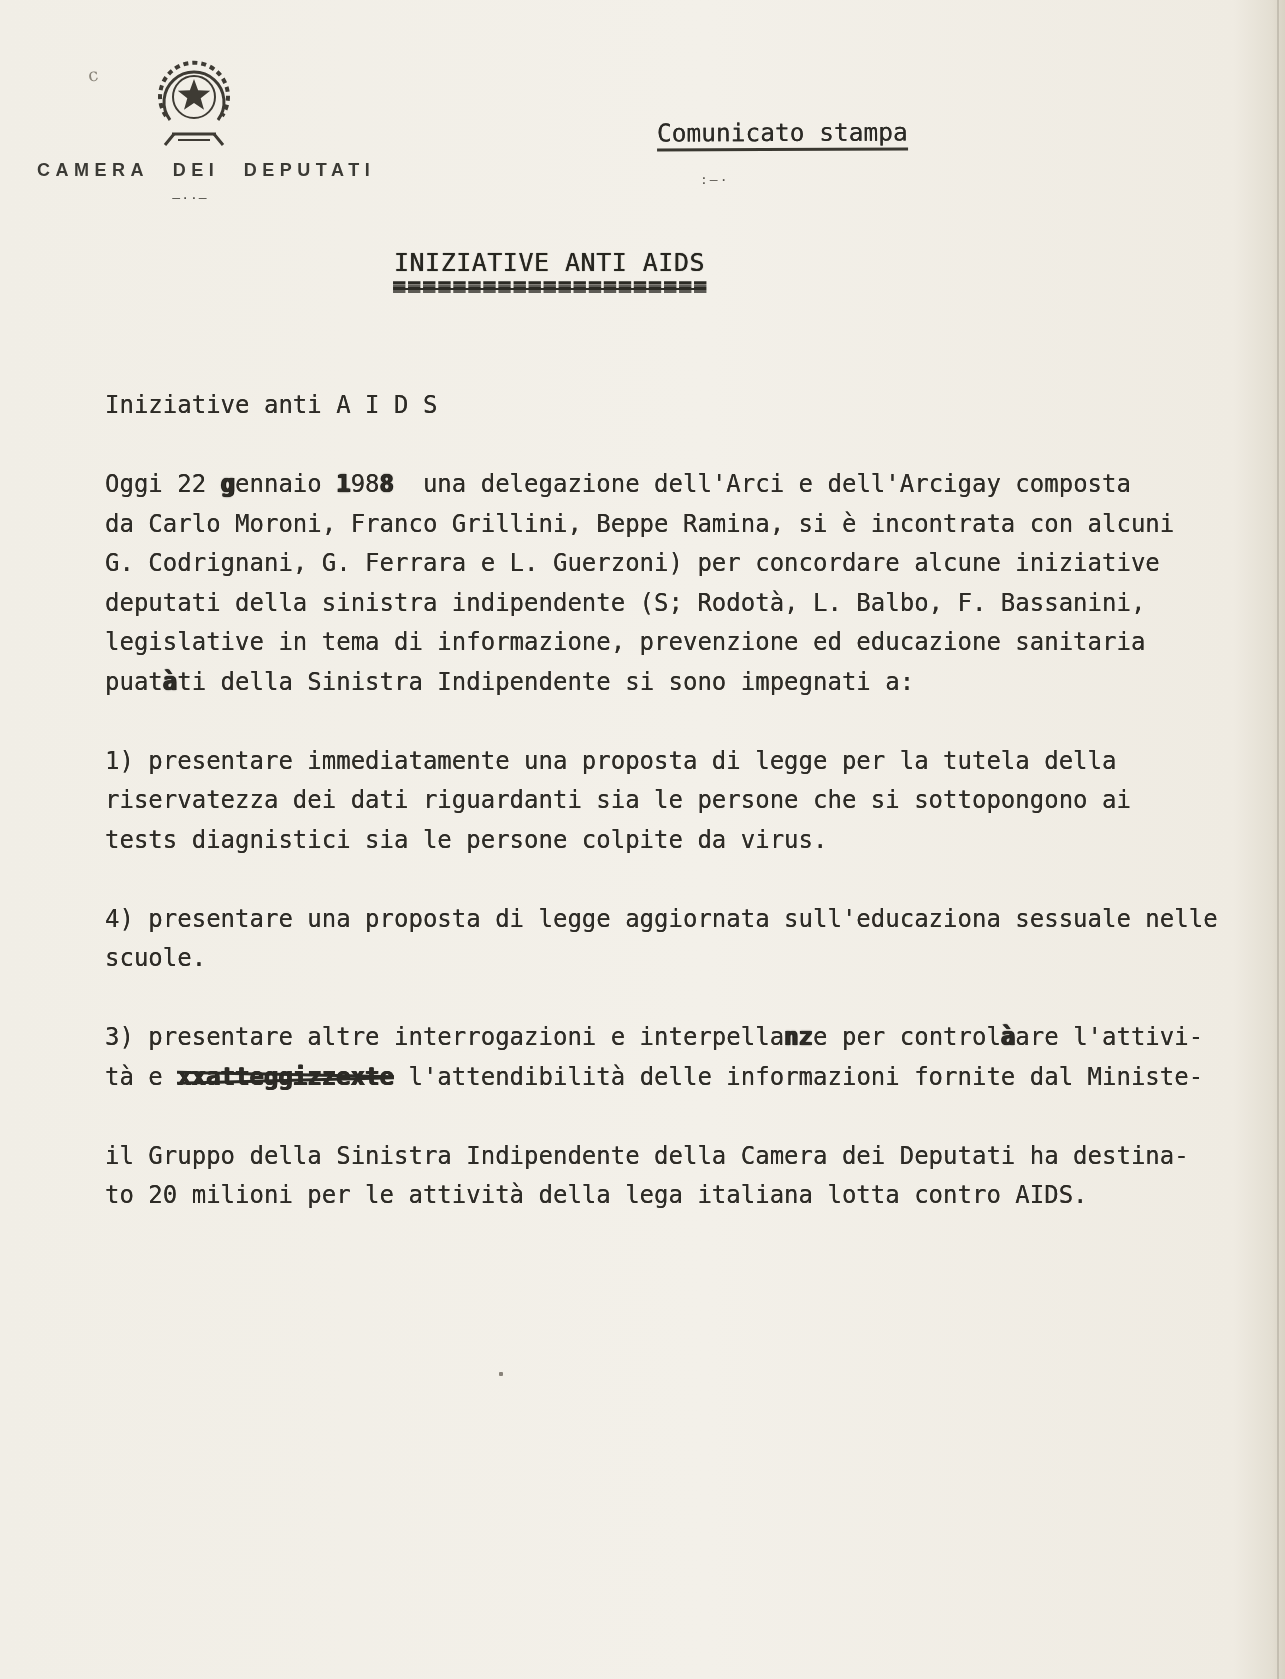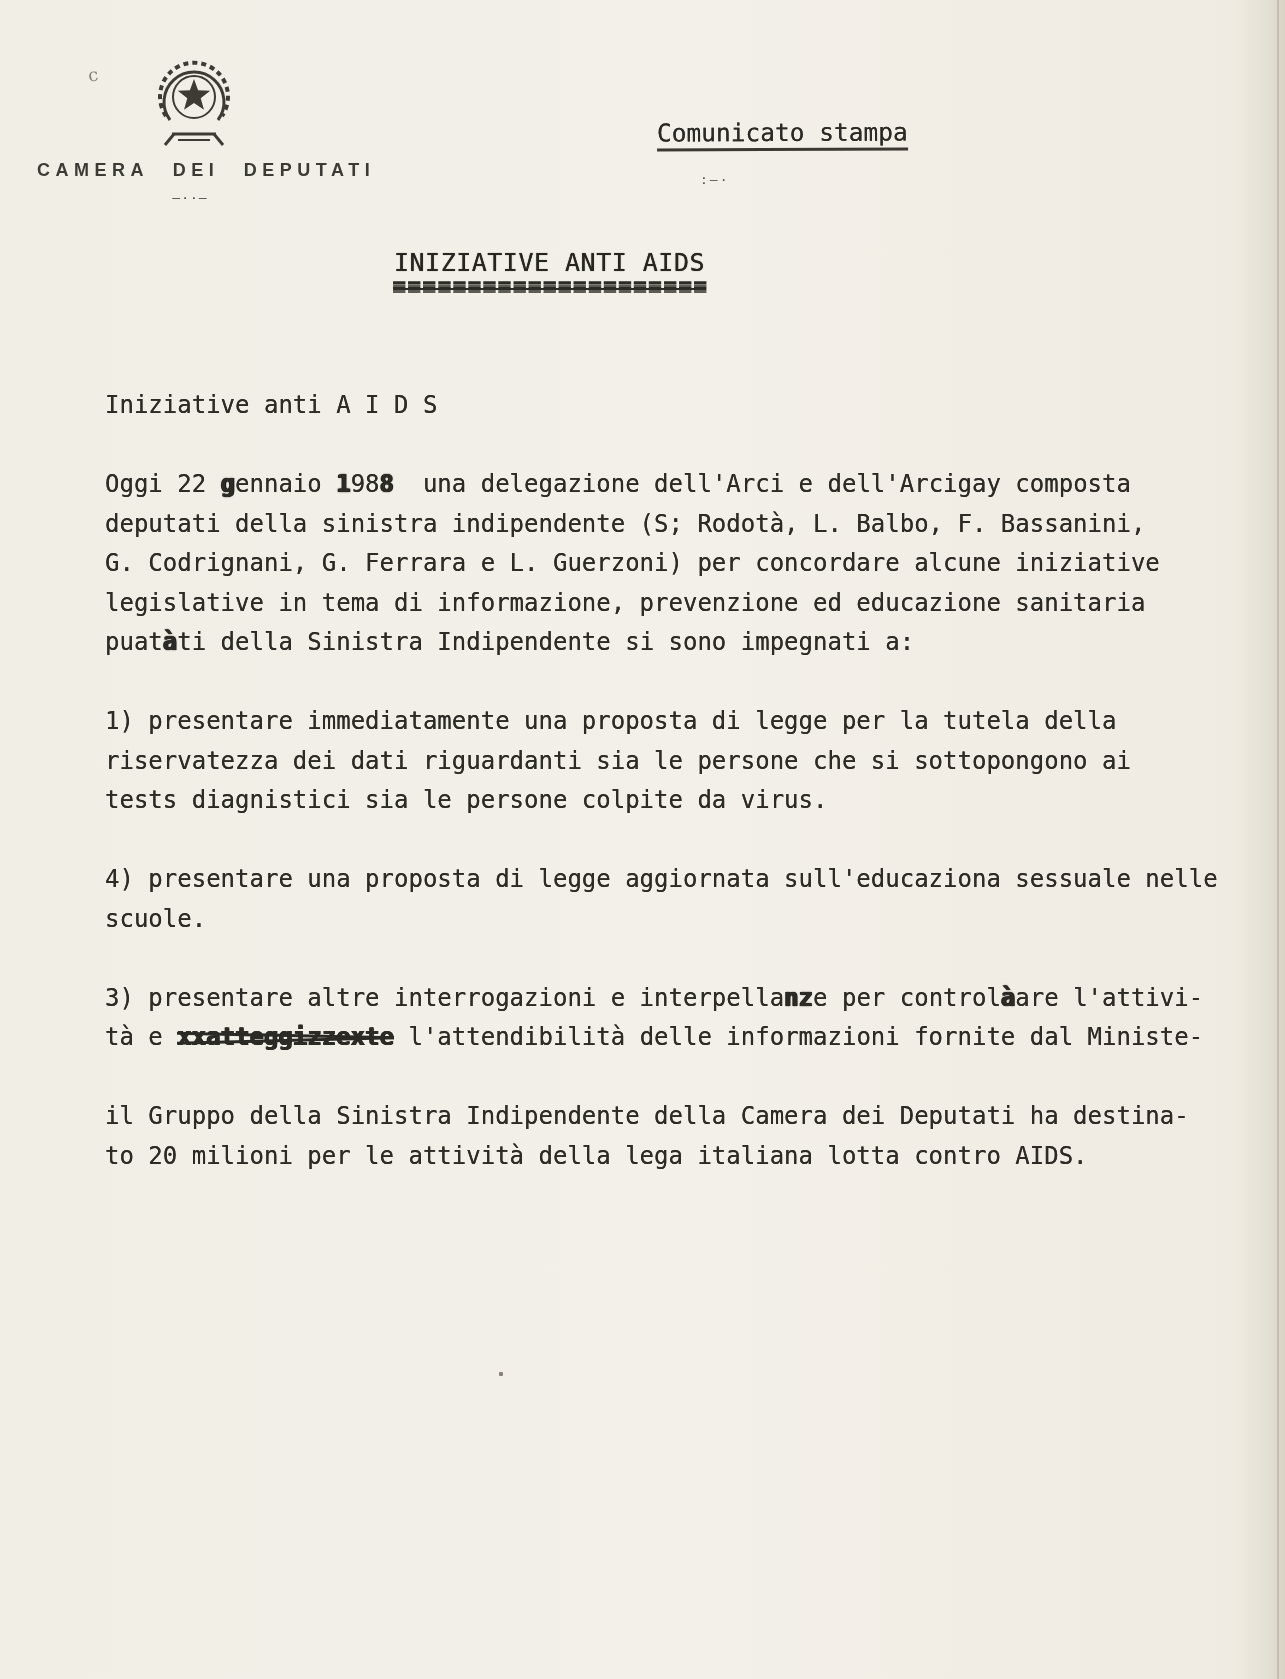--- a/index.html
+++ b/index.html
@@ -120,22 +120,23 @@
 
   <div class="doc-title">INIZIATIVE ANTI AIDS</div>
   <div class="doc-title-underline">=====================</div>
 
   <div class="body-text">
       <div class="tw-block">
         <div class="tw-line">Iniziative anti A I D S</div>
       </div>
       <div class="tw-block">
         <div class="tw-line">Oggi 22 <span class="blot">g</span>ennaio <span class="blot">1</span>98<span class="blot">8</span>  una delegazione dell'Arci e dell'Arcigay composta</div>
+        <div class="tw-line">da Carlo Moroni, Franco Grillini, Beppe Ramina, si è incontrata con alcuni</div>
+        <div class="tw-line">G. Codrignani, G. Ferrara e L. Guerzoni) per concordare alcune iniziative</div>
         <div class="tw-line">deputati della sinistra indipendente (S; Rodotà, L. Balbo, F. Bassanini,</div>
-        <div class="tw-line">G. Codrignani, G. Ferrara e L. Guerzoni) per concordare alcune iniziative</div>
         <div class="tw-line">legislative in tema di informazione, prevenzione ed educazione sanitaria</div>
         <div class="tw-line">puat<span class="blot">à</span>ti della Sinistra Indipendente si sono impegnati a:</div>
       </div>
       <div class="tw-block">
         <div class="tw-line">1) presentare immediatamente una proposta di legge per la tutela della</div>
         <div class="tw-line">riservatezza dei dati riguardanti sia le persone che si sottopongono ai</div>
         <div class="tw-line">tests diagnistici sia le persone colpite da virus.</div>
       </div>
       <div class="tw-block">
         <div class="tw-line">4) presentare una proposta di legge aggiornata sull'educaziona sessuale nelle</div>

